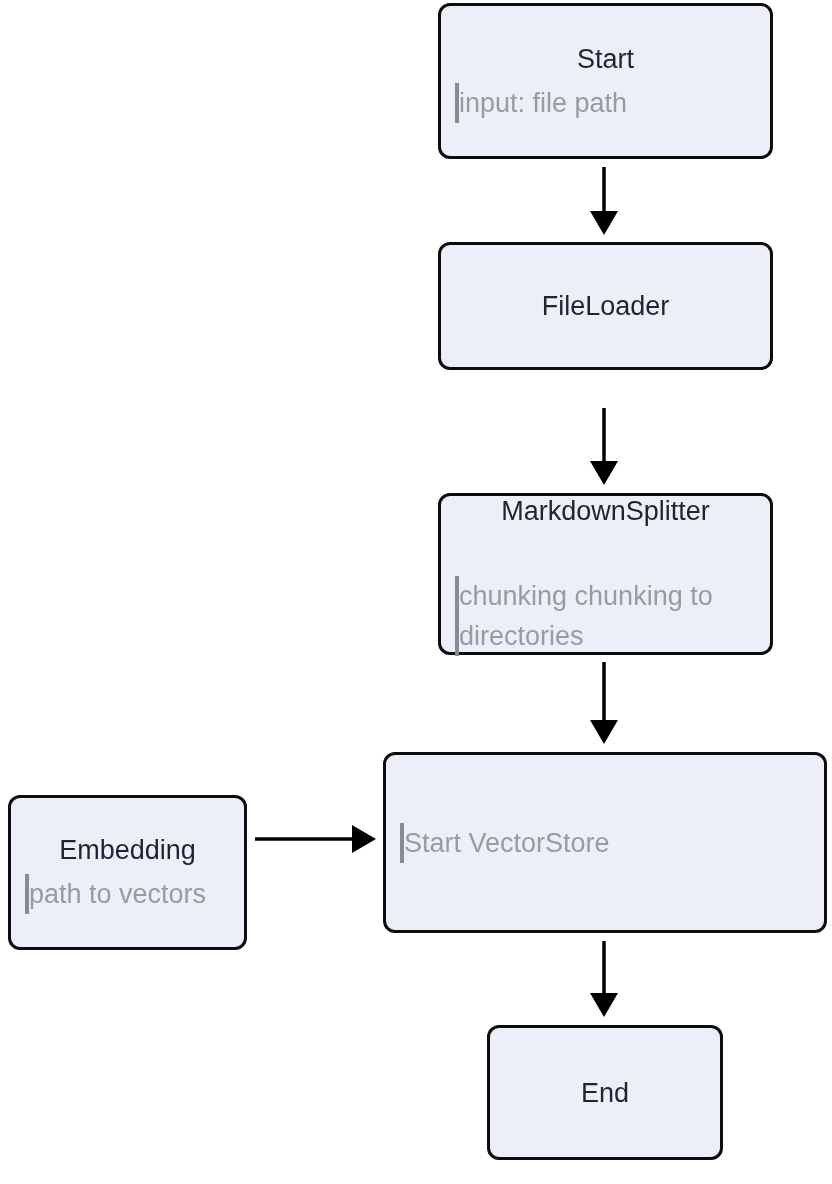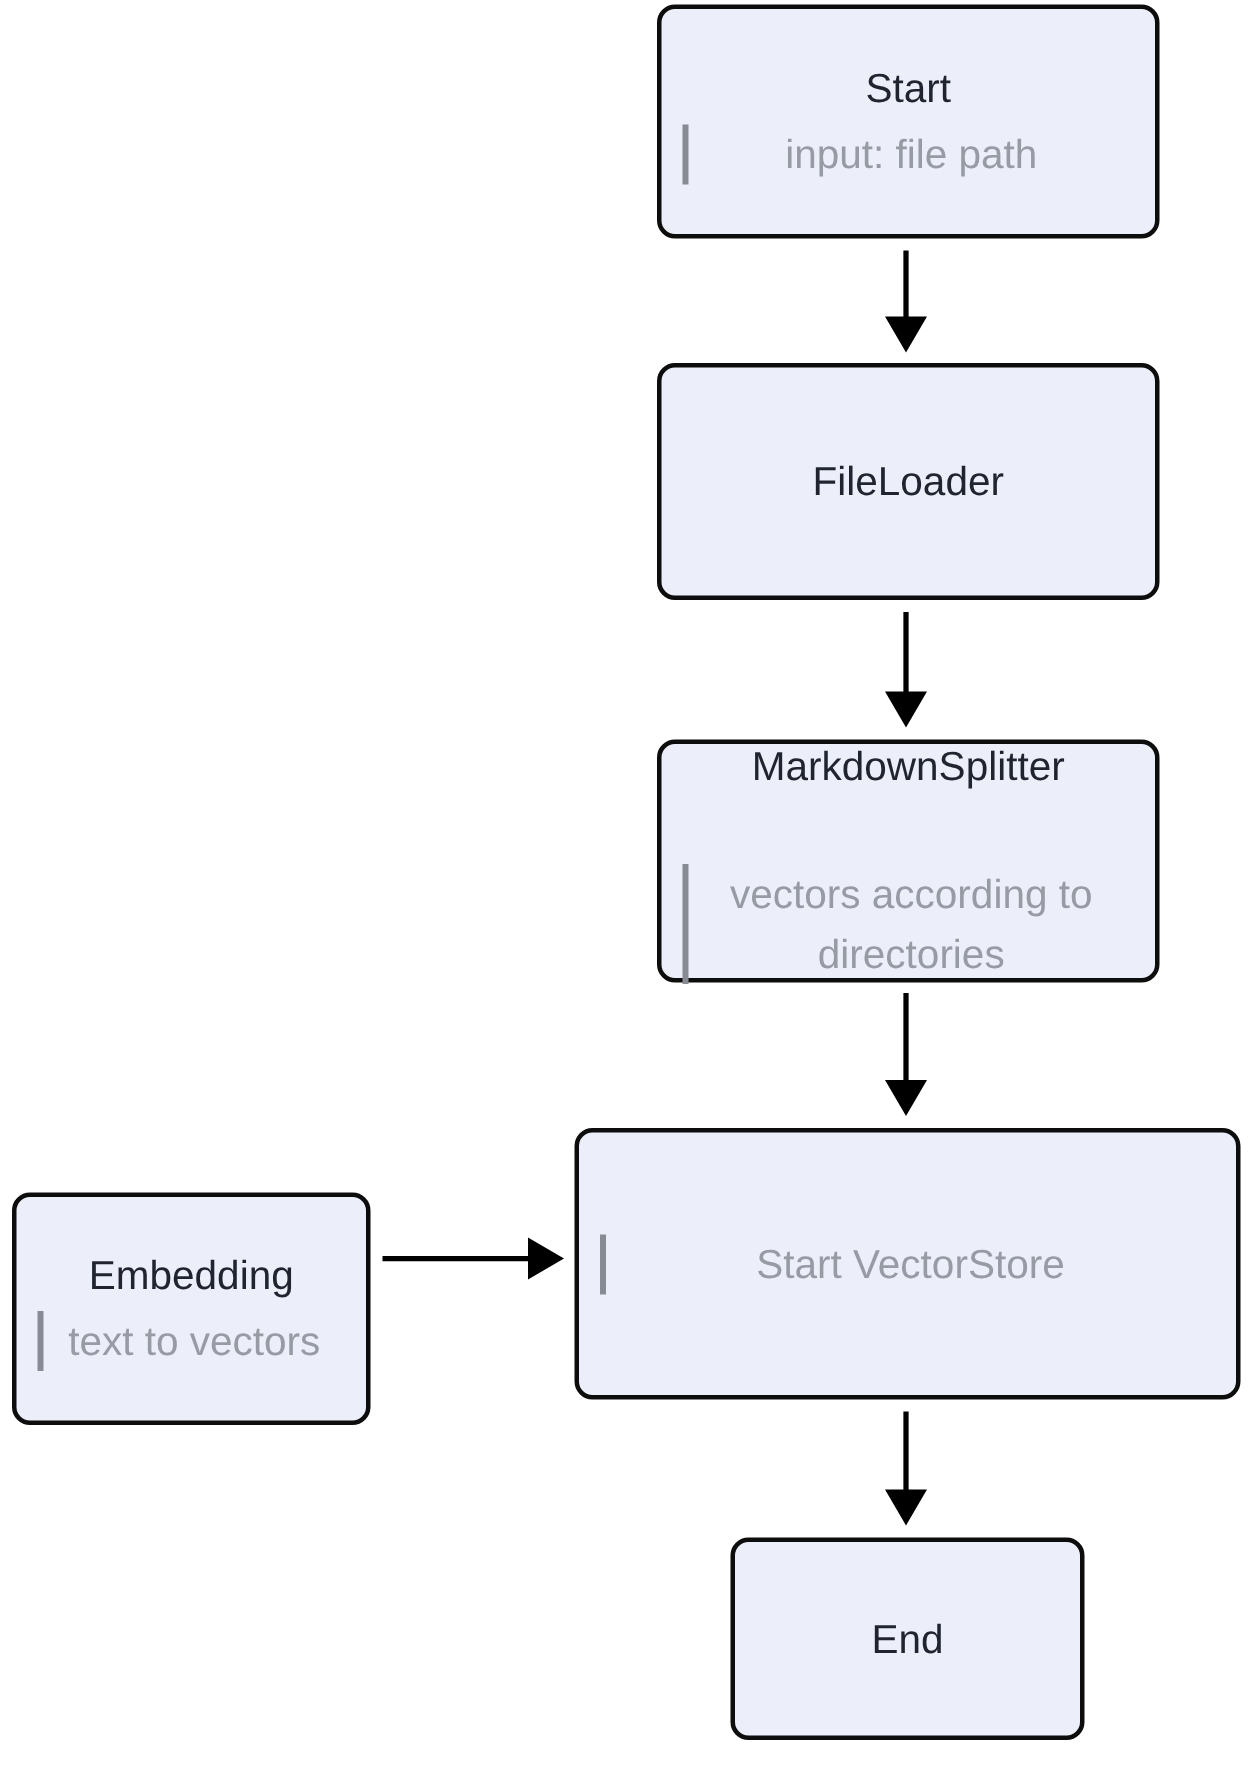--- a/index.html
+++ b/index.html
@@ -35,28 +35,27 @@
     line-height: 38px;
     color: #1f2430;
     text-align: center;
     white-space: nowrap;
   }
   .node-subtitle {
     align-self: stretch;
     font-size: 27px;
     line-height: 40px;
     color: #979ba4;
-    text-align: center;
     border-left: 4px solid #878b94;
   }
   .node-subtitle:empty { display: none; }
 
   
   .node-start            { left: 438px; top: 3px;    width: 335px; height: 156px; }
-  .node-fileloader       { left: 438px; top: 242px;  width: 335px; height: 158px; }
+  .node-fileloader       { left: 438px; top: 242px;  width: 335px; height: 128px; }
   .node-markdownsplitter { left: 438px; top: 493px;  width: 335px; height: 162px; gap: 46px; }
   .node-embedding        { left: 8px;   top: 762px;  width: 239px; height: 155px; margin-top: 33px; }
   .node-redisindexer     { left: 383px; top: 752px;  width: 444px; height: 181px; }
   .node-end              { left: 487px; top: 1025px; width: 236px; height: 135px; }
 
   .edge-line { stroke: #000000; stroke-width: 3.5px; }
   .edge-head { fill: #000000; }
 </style>
 </head>
 <body>
@@ -90,26 +89,26 @@
     <div class="node-title">Start</div>
     <div class="node-subtitle">input: file path</div>
   </div>
 
   <div class="node node-fileloader">
     <div class="node-title">FileLoader</div>
   </div>
 
   <div class="node node-markdownsplitter">
     <div class="node-title">MarkdownSplitter</div>
-    <div class="node-subtitle">vectors according to directories</div>
+    <div class="node-subtitle">chunking chunking to directories</div>
   </div>
 
   <div class="node node-embedding">
     <div class="node-title">Embedding</div>
-    <div class="node-subtitle">text to vectors</div>
+    <div class="node-subtitle">path to vectors</div>
   </div>
 
   <div class="node node-redisindexer">
     <div class="node-subtitle">Start VectorStore</div>
   </div>
 
   <div class="node node-end">
     <div class="node-title">End</div>
 
   </div>

